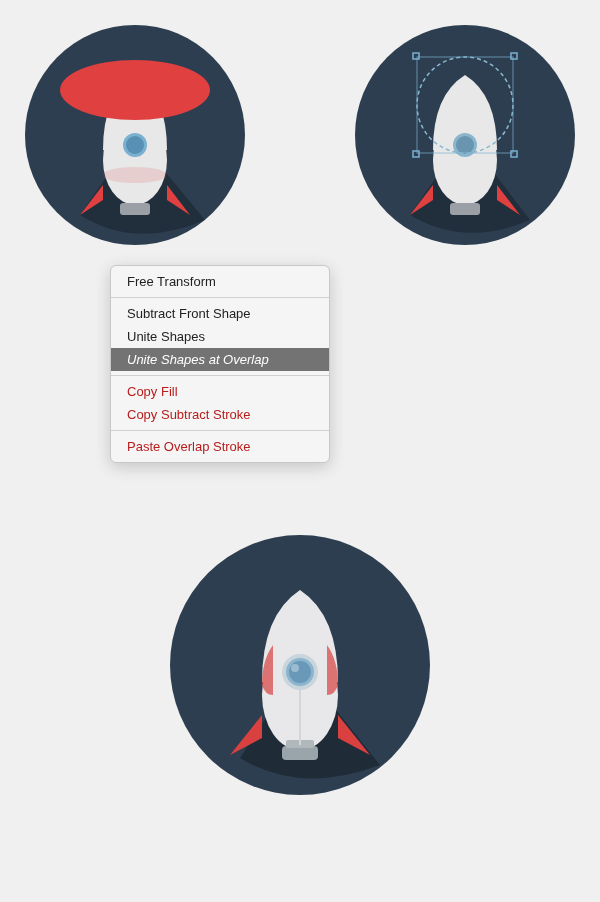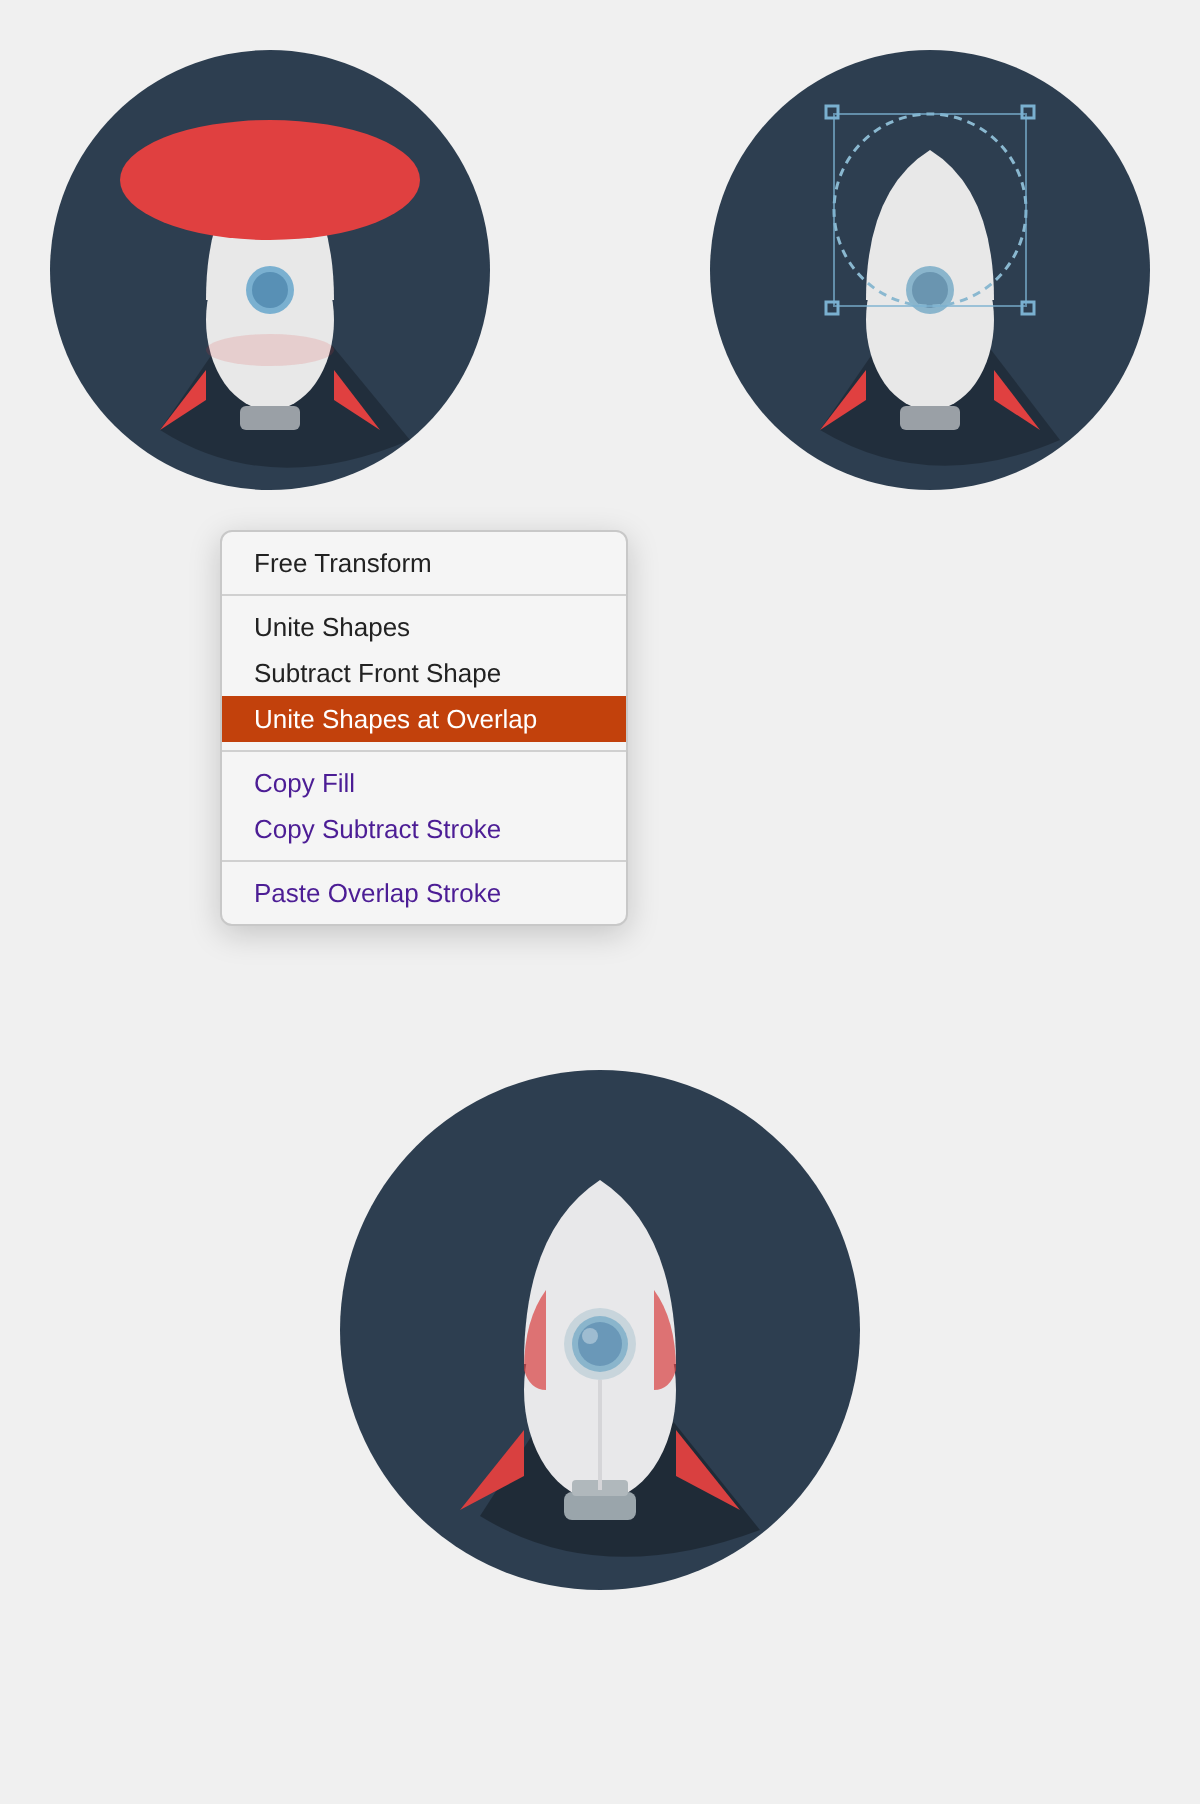--- a/index.html
+++ b/index.html
@@ -28,41 +28,42 @@
       top: 20px;
       width: 230px;
       height: 230px;
     }
 
     
     .context-menu {
       position: absolute;
       left: 110px;
       top: 265px;
-      width: 204px;
+      width: 220px;
       background: #f5f5f5;
       border: 1px solid #c8c8c8;
       border-radius: 6px;
       box-shadow: 0 4px 16px rgba(0,0,0,0.18);
       padding: 4px 0;
       z-index: 10;
     }
     .menu-item {
       padding: 4px 16px;
       font-size: 13px;
       color: #222;
       cursor: pointer;
       white-space: nowrap;
     }
     .menu-item.selected {
-      background: #c2410c;
+      background: #737373;
       color: #fff;
+      font-style: italic;
     }
     .menu-item.disabled {
-      color: #4c1d95;
+      color: #b91c1c;
       cursor: default;
     }
     .menu-separator {
       height: 1px;
       background: #d0d0d0;
       margin: 4px 0;
     }
 
     
     .bottom-icon {
@@ -130,22 +131,22 @@
     <rect x="63" y="33" width="6" height="6" fill="none" stroke="#7ab0d0" stroke-width="1.5"></rect>
     <rect x="161" y="33" width="6" height="6" fill="none" stroke="#7ab0d0" stroke-width="1.5"></rect>
     <rect x="63" y="131" width="6" height="6" fill="none" stroke="#7ab0d0" stroke-width="1.5"></rect>
     <rect x="161" y="131" width="6" height="6" fill="none" stroke="#7ab0d0" stroke-width="1.5"></rect>
   </svg>
 </div>
 
 <div class="context-menu">
   <div class="menu-item">Free Transform</div>
   <div class="menu-separator"></div>
+  <div class="menu-item">Subtract Front Shape</div>
   <div class="menu-item">Unite Shapes</div>
-  <div class="menu-item">Subtract Front Shape</div>
   <div class="menu-item selected">Unite Shapes at Overlap</div>
   <div class="menu-separator"></div>
   <div class="menu-item disabled">Copy Fill</div>
   <div class="menu-item disabled">Copy Subtract Stroke</div>
   <div class="menu-separator"></div>
   <div class="menu-item disabled">Paste Overlap Stroke</div>
 </div>
 
 <div class="bottom-icon">
   <svg viewBox="0 0 270 270" xmlns="http://www.w3.org/2000/svg">

